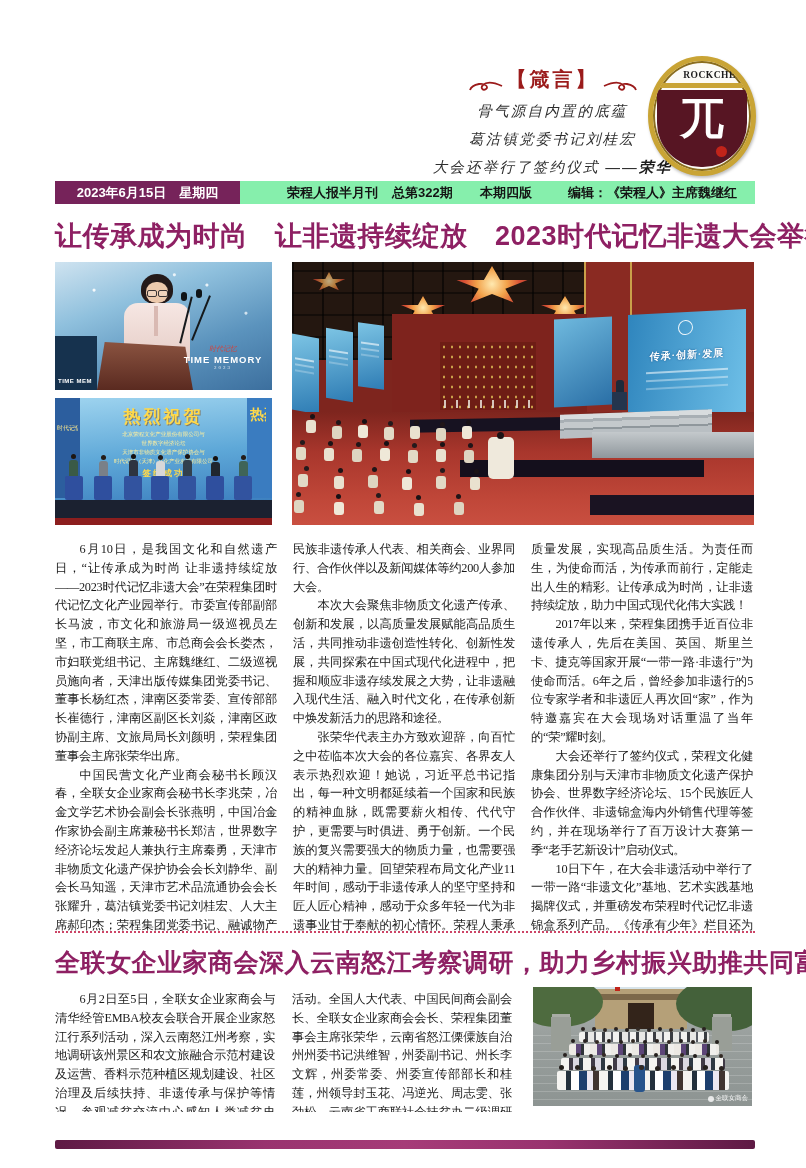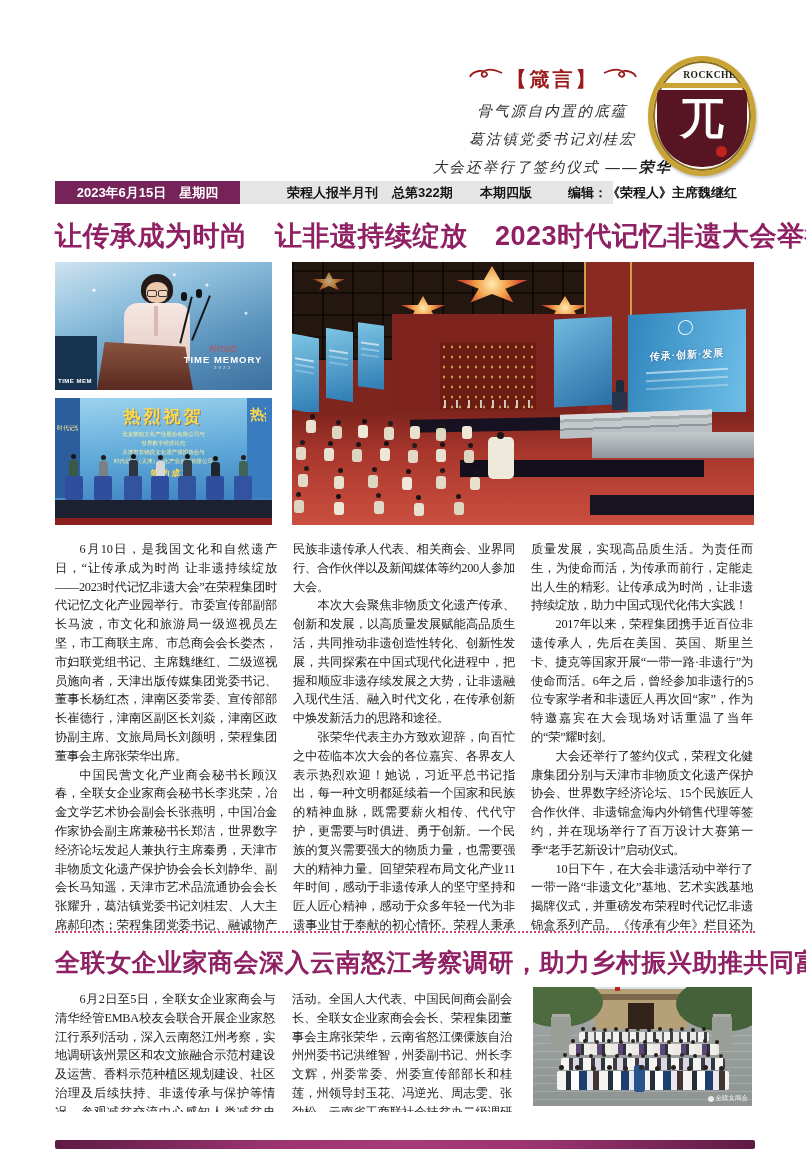--- a/index.html
+++ b/index.html
@@ -6,36 +6,36 @@
   .page{position:relative;width:806px;height:1168px;background:#fff;overflow:hidden;
         font-family:"Liberation Serif","DejaVu Serif",serif;}
   .abs{position:absolute;}
 
   
   .mast-title{left:50px;top:50px;width:390px;height:128px;font-size:102px;line-height:118px;
     font-weight:bold;color:#c1241a;font-family:"DejaVu Serif",serif;letter-spacing:8px;
     text-shadow:3px 4px 2px rgba(125,18,10,.45);white-space:nowrap;}
   .motto{left:430px;top:66px;width:245px;text-align:center;}
   .motto-head{color:#9b1b1b;font-weight:bold;font-size:20px;letter-spacing:3px;
-    display:flex;align-items:flex-start;justify-content:center;gap:4px;}
+    display:flex;align-items:flex-end;justify-content:center;gap:4px;}
   .motto-line{margin-top:9px;font-size:14.5px;font-style:italic;color:#2e2e2e;letter-spacing:2.2px;white-space:nowrap;}
   .motto-sig{font-weight:bold;color:#1b1b1b;font-style:italic;}
   .logo{left:648px;top:56px;width:98px;height:110px;border-radius:50%;
     border:5px solid #c9a435;background:#fcfbf6;box-shadow:inset 0 0 0 2px #8a6d1e,1px 2px 3px rgba(0,0,0,.25);
     overflow:hidden;display:flex;flex-direction:column;}
   .logo-name{font-family:"Liberation Serif",serif;font-weight:bold;font-size:9.5px;color:#1c1c1c;
     text-align:right;padding-top:9px;letter-spacing:.5px;}
   .logo-bar{height:5px;background:#c9a435;margin:3px 6px 0 6px;border-radius:2px;}
   .logo-body{flex:1;background:#571523;position:relative;margin:2px 4px 4px 4px;border-radius:0 0 44px 44px;}
   .logo-sym{position:absolute;left:0;right:0;top:0;text-align:center;color:#fff;
     font-family:"DejaVu Sans",sans-serif;font-weight:bold;font-size:44px;line-height:56px;}
   .logo-dot{position:absolute;right:20px;bottom:10px;width:11px;height:11px;border-radius:50%;background:#c1241a;}
 
   
-  .datebar{left:55px;top:181px;width:558px;height:23px;background:#e5e5e5;}
+  .datebar{left:55px;top:181px;width:700px;height:23px;background:#86efac;}
   .dateblock{position:absolute;left:0;top:0;width:185px;height:23px;background:#76235a;color:#fff;
     font-family:"Liberation Sans","DejaVu Sans",sans-serif;font-weight:bold;font-size:13px;
     line-height:23px;text-align:center;}
   .dateitem{position:absolute;top:0;height:23px;line-height:23px;color:#141414;font-weight:bold;
     font-size:13px;font-family:"Liberation Sans","DejaVu Sans",sans-serif;white-space:nowrap;}
 
   
   .headline1{left:55px;top:218px;width:700px;text-align:center;font-size:27px;font-weight:bold;
     color:#8e2063;font-family:"Liberation Sans","DejaVu Sans",sans-serif;letter-spacing:.5px;white-space:nowrap;}
   .headline2{left:55px;top:946px;width:700px;text-align:center;font-size:25px;font-weight:bold;
@@ -91,21 +91,21 @@
   .p2-strip-l .t{position:absolute;left:2px;top:26px;width:21px;overflow:hidden;white-space:nowrap;
     color:#fde98e;font-size:6px;}
   .p2-strip-r{right:0;top:0;width:25px;height:100px;background:#3a7cc0;}
   .p2-strip-r .t{position:absolute;left:3px;top:8px;width:16px;overflow:hidden;white-space:nowrap;
     color:#ffd94a;font-size:14px;font-weight:bold;}
   .p2-banner{left:25px;top:7px;width:167px;text-align:center;color:#ffd94a;font-size:17px;
     font-weight:bold;letter-spacing:3px;text-shadow:1px 1px 0 rgba(120,60,0,.5);
     font-family:"Liberation Sans",sans-serif;}
   .p2-line{left:25px;width:167px;text-align:center;color:#ffef9e;font-size:5.5px;white-space:nowrap;overflow:hidden;}
   .p2-line.l0{top:33px;} .p2-line.l1{top:42px;} .p2-line.l2{top:51px;} .p2-line.l3{top:60px;}
-  .p2-line.sign{top:70px;font-size:8.5px;font-weight:bold;color:#ffd94a;letter-spacing:2px;padding-left:8px;}
+  .p2-line.sign{top:70px;font-size:8.5px;font-weight:bold;color:#ffd94a;letter-spacing:2px;}
   .p2-heads{left:16px;top:56px;width:5px;height:5px;border-radius:50%;background:#1d1512;
     box-shadow:30px 1px 0 #241c18,60px 0 0 #16110e,87px 1px 0 #241c18,114px 0 0 #1d1512,142px 2px 0 #16110e,170px 1px 0 #241c18;}
   .p2-bodies{left:14px;top:62px;width:9px;height:16px;border-radius:3px 3px 0 0;background:#3a5a46;
     box-shadow:30px 1px 0 #7a8088,60px 0 0 #2e3440,87px 1px 0 #d8d8d8,114px 0 0 #32404e,142px 2px 0 #20262e,170px 1px 0 #3f6458;}
   .p2-podiums{left:10px;top:78px;width:18px;height:24px;border-radius:2px;background:#2f4f9e;
     box-shadow:29px 0 0 #2f4f9e,59px 0 0 #32539f,86px 0 0 #2f4f9e,113px 0 0 #32539f,141px 0 0 #2f4f9e,169px 0 0 #32539f;}
   .p2-floor{left:0;bottom:7px;width:217px;height:18px;background:#1b2130;}
   .p2-red{left:0;bottom:0;width:217px;height:7px;background:#8c1e1e;}
 
   

